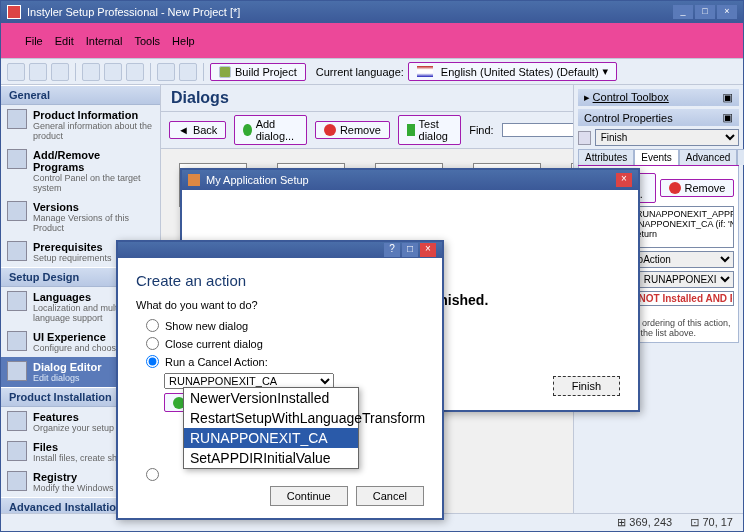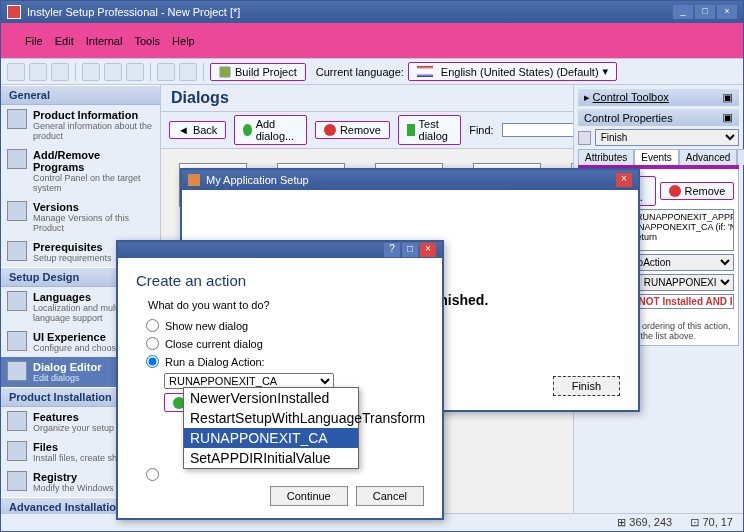--- a/index.html
+++ b/index.html
@@ -31,38 +31,38 @@
 .btn{padding:2px 8px;border:1px solid #a21caf;background:#f4f8ff;border-radius:2px;cursor:pointer;display:inline-flex;align-items:center;gap:4px}
 .gi{width:12px;height:12px;background:#3a3;border-radius:50%;display:inline-block}
 .ri{width:12px;height:12px;background:#d33;border-radius:50%;display:inline-block}
 .ci{width:12px;height:12px;background:#3a3;display:inline-block}
 .thumbs{display:flex;gap:30px;padding:14px 18px}
 .thumb{text-align:center}
 .thumb .img{width:68px;height:44px;background:#fff;border:1px solid #888;margin:0 auto 4px}
 .right{width:170px;background:#e8eef7;border-left:1px solid #c0c8d8;padding:4px;font-size:10px}
 .right .hdr{background:linear-gradient(#d0dcf0,#b8c8e4);padding:2px 6px;margin-bottom:3px;display:flex;justify-content:space-between;align-items:center}
 .right select,.right input{width:100%;font-size:10px;border:1px solid #7a8aa8;padding:1px}
-.tabs{display:flex;border-bottom:4px solid #a21caf}
+.tabs{display:flex;border-bottom:1px solid #a21caf}
 .tab{padding:2px 6px;border:1px solid #a8b8d4;border-bottom:none;background:#dde6f3;font-size:10px;cursor:pointer}
 .tab.act{background:#fff}
 .pane{background:#fff;border:1px solid #a8b8d4;border-top:none;padding:4px;font-size:10px}
 .row{display:flex;align-items:center;gap:4px;margin:3px 0}
 .row label{width:52px}
 .list{border:1px solid #7a8aa8;background:#fff;height:42px;padding:2px;font-size:9px;overflow:hidden;margin:3px 0}
 .dlg{position:absolute;border:2px solid #3b5998;background:#fff;box-shadow:2px 2px 8px rgba(0,0,0,.3)}
 .dlg .dtb{background:linear-gradient(#4a6ea9,#3b5998);height:20px;display:flex;align-items:center;padding:0 6px;color:#fff}
 .dlg .dtb .spacer{flex:1}
 .dlg .dtb .xb{width:16px;height:14px;background:#d44;color:#fff;text-align:center;line-height:12px;font-size:10px;cursor:pointer}
 .setup-body{background:#fff;padding:14px 18px;display:flex;align-items:center;gap:14px;height:220px;position:relative}
 .check{width:36px;height:28px}
 .check svg{width:36px;height:28px}
 .finish{position:absolute;right:18px;bottom:14px;padding:3px 18px;border:1px dashed #333;background:#f0f0f0;cursor:pointer}
 .action-body{padding:14px 18px}
 .action-body h2{font-size:15px;font-weight:normal;color:#1a3a6e;margin-bottom:10px}
-.action-body .q{margin:10px 12px 8px}
+.action-body .q{margin:10px 0 8px}
 .opt{display:flex;align-items:center;gap:6px;margin:5px 0 5px 10px}
 .opt input[type=radio]{margin:0}
 .sub{margin-left:28px;display:flex;align-items:center;gap:6px;margin-top:3px}
 .sub select{width:140px;font-size:11px}
 .drop{position:absolute;left:183px;top:387px;width:176px;background:#fff;border:1px solid #666;box-shadow:2px 2px 6px rgba(0,0,0,.3);z-index:50}
 .drop .it{padding:2px 6px;font-size:14px;cursor:pointer}
 .drop .it.sel{background:#2a5aa9;color:#fff}
 .footer{position:absolute;bottom:12px;right:18px;display:flex;gap:8px}
 .footer button{padding:3px 16px;border:1px solid #888;background:#f0f0f0;cursor:pointer}
 .statusbar{position:absolute;bottom:0;left:0;right:0;height:18px;background:#e8eef7;border-top:1px solid #c0c8d8;display:flex;justify-content:flex-end;align-items:center;padding:0 10px;gap:18px;font-size:10px;color:#333}
@@ -315,21 +315,21 @@
     <div class="opt">
         <input type="radio" style="">
         <span>Show new dialog</span>
       </div>
     <div class="opt">
         <input type="radio" style="">
         <span>Close current dialog</span>
       </div>
     <div class="opt">
         <input type="radio" checked="" style="">
-        <span>Run a Dialog Action:</span>
+        <span>Run a Cancel Action:</span>
       </div>
     <div class="sub">
         <select style="width:170px"><option>RUNAPPONEXIT_CA</option></select>
       </div>
     <div class="sub" style="margin-top:4px">
         <span class="btn"><span class="gi"></span><span>Add...</span> ▾</span>
         <span>Find:</span>
         <input style="width: 60px; border: 1px solid rgb(153, 153, 153);">
         <span class="xb" style="width:14px;height:14px;background:#fff;border:1px solid #d33;color:#d33;border-radius:50%;text-align:center;line-height:12px">×</span>
       </div>

